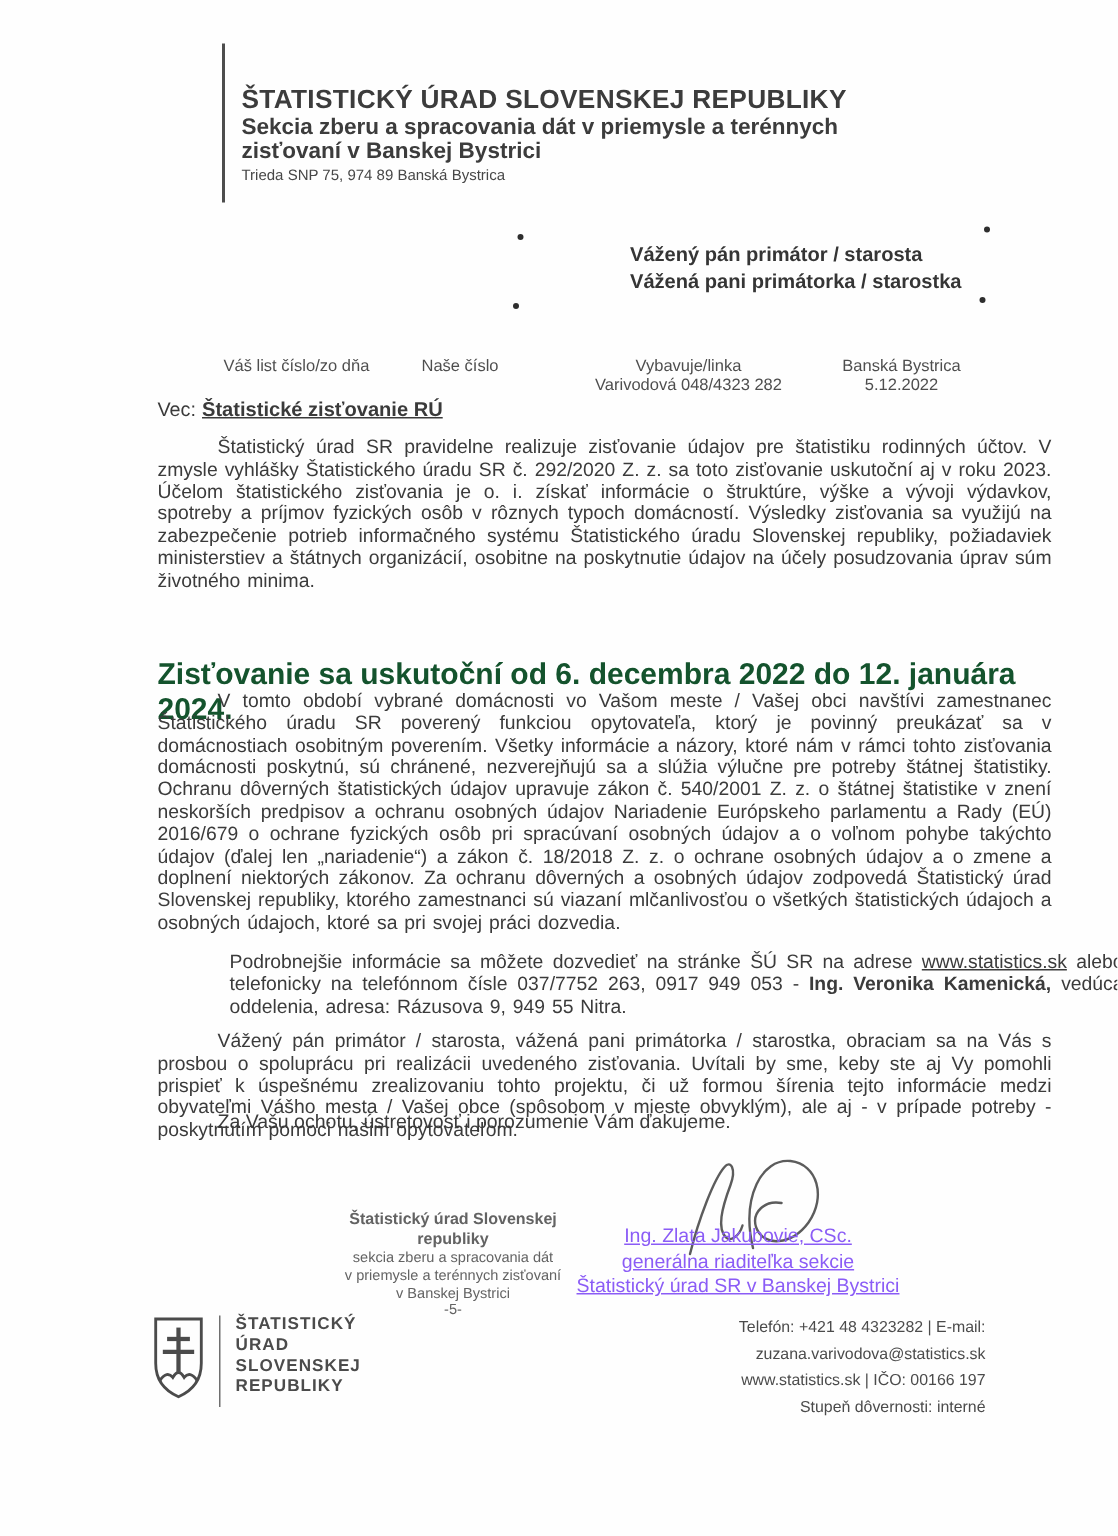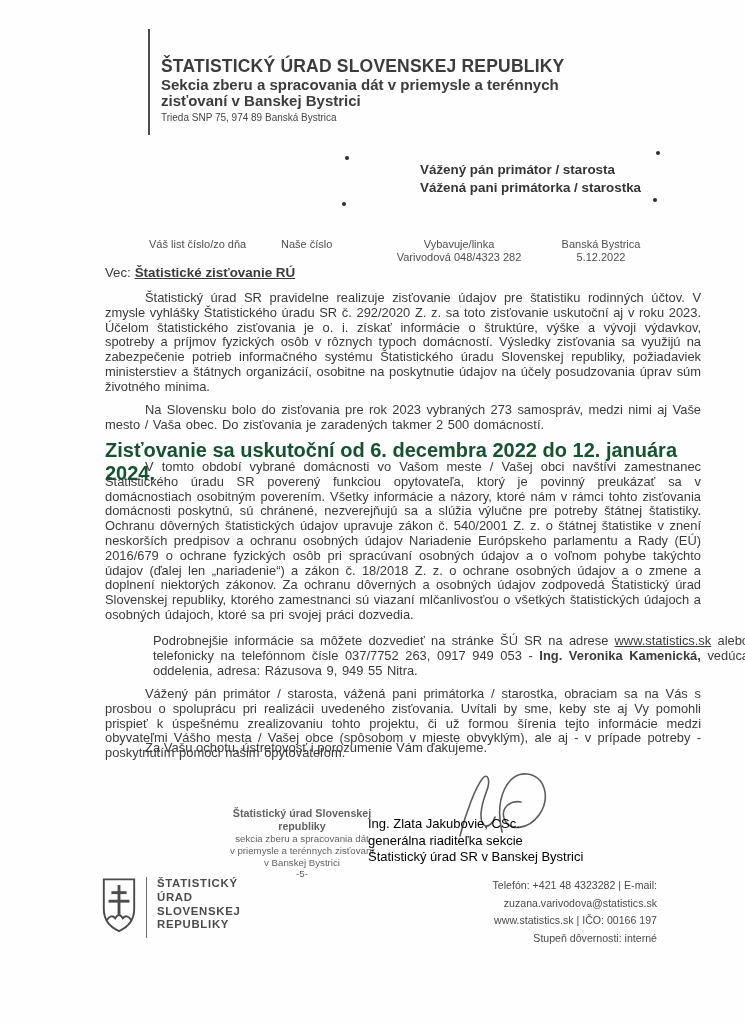--- a/index.html
+++ b/index.html
@@ -48,22 +48,22 @@
   .u { text-decoration:underline; }
   .b { font-weight:bold; }
 
   
   .stamp { position:absolute; left:214px; top:807px; width:176px; text-align:center; color:#636363; }
   .stamp-l1 { font-size:10.7px; font-weight:bold; line-height:13px; }
   .stamp-ln { font-size:9.7px; line-height:11.8px; }
 
   
   .sig-squiggle { position:absolute; left:446px; top:770px; width:126px; height:74px; }
-  .signature { position:absolute; left:368px; top:816px; width:248px; 
-               font-size:13px; line-height:16.6px; color:#000000; }
+  .signature { position:absolute; left:368px; top:816px; width:248px; text-align:center;
+               font-size:13px; line-height:16.6px; color:#8b5cf6;text-decoration:underline; }
 
   
   .footer-arms { position:absolute; left:100px; top:876px; }
   .footer-divider { position:absolute; left:146px; top:877px; width:1px; height:61px; background:#6f6f6f; }
   .footer-logo-text { position:absolute; left:157px; top:877px; font-size:11.4px; font-weight:bold;
                       letter-spacing:0.7px; line-height:13.8px; color:#4b4b4b; }
   .footer-contact { position:absolute; left:353px; top:877px; width:304px; text-align:right;
                     font-size:10.6px; line-height:17.6px; color:#4b4b4b; }
 </style>
 </head>
@@ -97,21 +97,20 @@
   <div class="ref ref-4">
     <div>Banská Bystrica</div>
     <div>5.12.2022</div>
   </div>
 
   <div class="subject">
     <span>Vec:</span><span class="subject-value">Štatistické zisťovanie RÚ</span>
   </div>
 
   <div class="para indent p1">Štatistický úrad SR pravidelne realizuje zisťovanie údajov pre štatistiku rodinných účtov. V zmysle vyhlášky Štatistického úradu SR č. 292/2020 Z. z. sa toto zisťovanie uskutoční aj v roku 2023. Účelom štatistického zisťovania je o. i. získať informácie o štruktúre, výške a vývoji výdavkov, spotreby a príjmov fyzických osôb v rôznych typoch domácností. Výsledky zisťovania sa využijú na zabezpečenie potrieb informačného systému Štatistického úradu Slovenskej republiky, požiadaviek ministerstiev a štátnych organizácií, osobitne na poskytnutie údajov na účely posudzovania úprav súm životného minima.</div>
-  <div class="para indent p2">Na Slovensku bolo do zisťovania pre rok 2023 vybraných 273 samospráv, medzi nimi aj Vaše mesto / Vaša obec. Do zisťovania je zaradených takmer 2 500 domácností.</div>
   <div class="highlight">Zisťovanie sa uskutoční od 6. decembra 2022 do 12. januára 2024.</div>
   <div class="para indent p3">V tomto období vybrané domácnosti vo Vašom meste / Vašej obci navštívi zamestnanec Štatistického úradu SR poverený funkciou opytovateľa, ktorý je povinný preukázať sa v domácnostiach osobitným poverením. Všetky informácie a názory, ktoré nám v rámci tohto zisťovania domácnosti poskytnú, sú chránené, nezverejňujú sa a slúžia výlučne pre potreby štátnej štatistiky. Ochranu dôverných štatistických údajov upravuje zákon č. 540/2001 Z. z. o štátnej štatistike v znení neskorších predpisov a ochranu osobných údajov Nariadenie Európskeho parlamentu a Rady (EÚ) 2016/679 o ochrane fyzických osôb pri spracúvaní osobných údajov a o voľnom pohybe takýchto údajov (ďalej len „nariadenie“) a zákon č. 18/2018 Z. z. o ochrane osobných údajov a o zmene a doplnení niektorých zákonov. Za ochranu dôverných a osobných údajov zodpovedá Štatistický úrad Slovenskej republiky, ktorého zamestnanci sú viazaní mlčanlivosťou o všetkých štatistických údajoch a osobných údajoch, ktoré sa pri svojej práci dozvedia.</div>
   <div class="para p4">
     <span>Podrobnejšie informácie sa môžete dozvedieť na stránke ŠÚ SR na adrese </span><span class="u">www.statistics.sk</span><span> alebo telefonicky na telefónnom čísle 037/7752 263, 0917 949 053 - </span><span class="b">Ing. Veronika Kamenická,</span><span> vedúca oddelenia,  adresa: Rázusova 9, 949 55 Nitra.</span>
   </div>
   <div class="para indent p5">Vážený pán primátor / starosta, vážená pani primátorka / starostka, obraciam sa na Vás s prosbou o spoluprácu pri realizácii uvedeného zisťovania. Uvítali by sme, keby ste aj Vy pomohli prispieť k úspešnému zrealizovaniu tohto projektu, či už formou šírenia tejto informácie medzi obyvateľmi Vášho mesta / Vašej obce (spôsobom v mieste obvyklým), ale aj - v prípade potreby - poskytnutím pomoci našim opytovateľom.</div>
   <div class="closing">Za Vašu ochotu, ústretovosť i porozumenie Vám ďakujeme.</div>
 
   <div class="stamp">
     <div class="stamp-l1">Štatistický úrad Slovenskej republiky</div>

